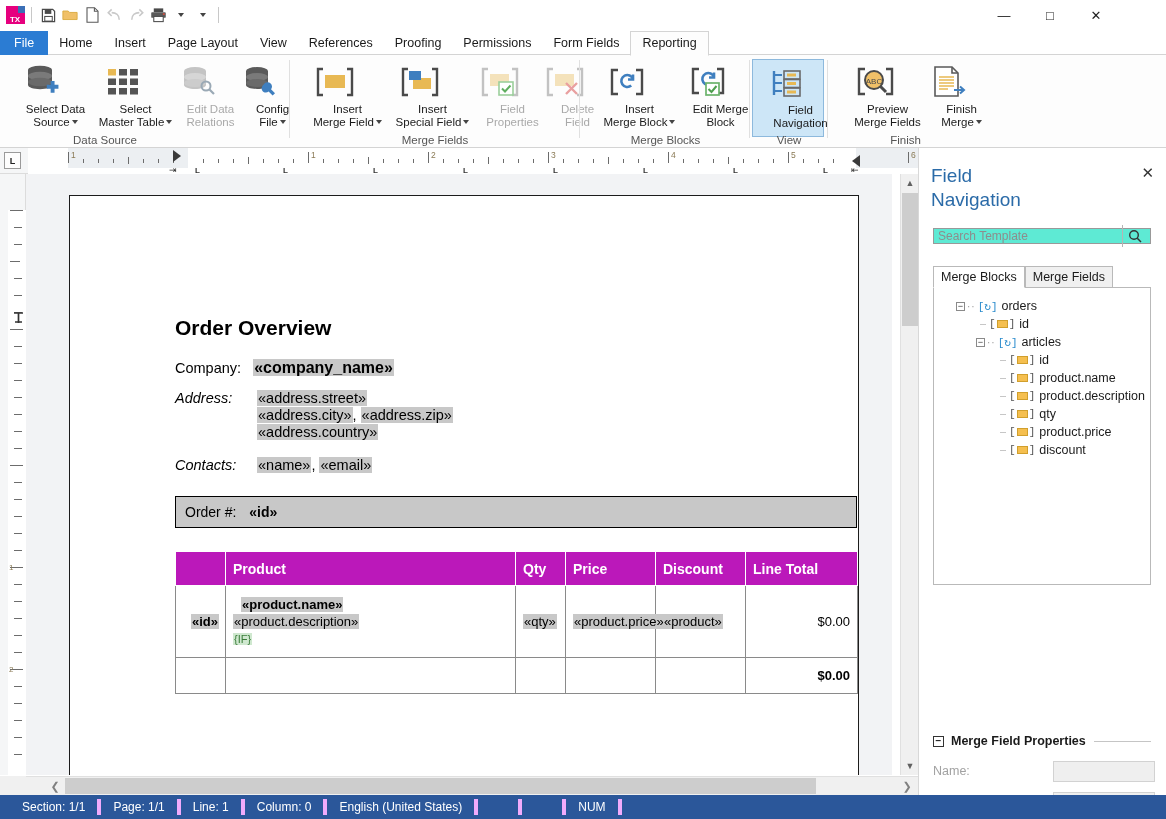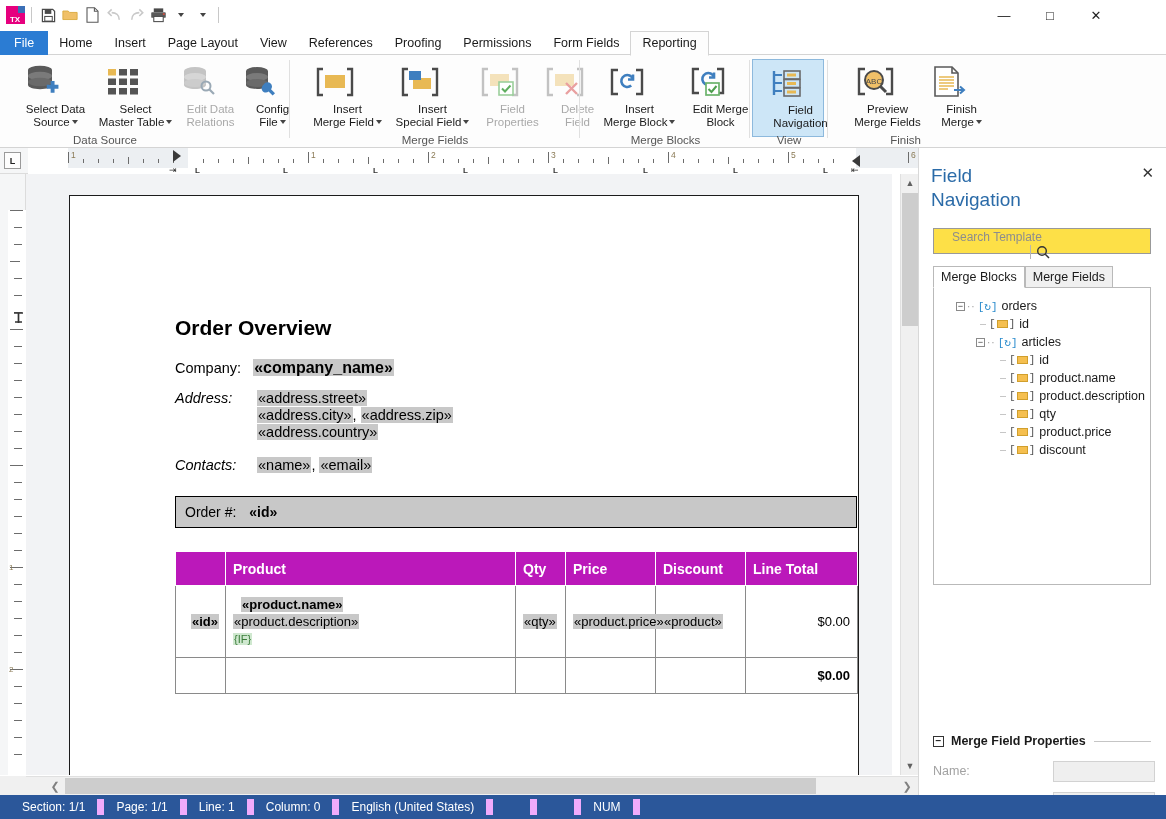--- a/index.html
+++ b/index.html
@@ -169,37 +169,37 @@
   .hscroll .thumb { position:absolute; top:1px; left:39px; width:751px; height:16px; background:#cdcdcd;}
   .corner-left { position:absolute; bottom:24px; left:0; width:26px; height:19px; background:#f0f0f0;}
 
   
   .statusbar {
     position:absolute; bottom:0; left:0; width:1166px; height:24px;
     background:#2b579a; color:#ffffff; font-size:12px;
     display:flex; align-items:center;
   }
   .statusbar .sec { height:16px; display:flex; align-items:center; padding:0 12px;
-                    border-right:7px solid #f0abfc; white-space:nowrap;}
+                    border-right:4px solid #f0abfc; white-space:nowrap;}
   .statusbar .sec.blank { width:44px; padding:0; }
   .statusbar .pad { width:10px; }
 
   
   .panel {
     position:absolute; top:148px; right:0; width:248px; height:795px;
     background:#ffffff; border-left:1px solid #d8d8d8;
   }
   .panel-title {
     position:absolute; left:12px; top:16px; width:190px;
     font-size:19px; color:#2b6ba8; line-height:24px; font-weight:normal;
   }
   .panel-close { position:absolute; right:12px; top:16px; font-size:15px; color:#333; cursor:default;}
   .searchbox {
-    position:absolute; left:14px; top:80px; width:218px; height:26px;
-    border:1px solid #999; background:#fde047; display:flex; align-items:center;flex-direction:column;
+    position:absolute; left:14px; top:80px; width:218px; height:16px;
+    border:1px solid #999; background:#5eead4; display:flex; align-items:center;
   }
   .searchbox input {
     border:0; outline:0; width:188px; height:20px; padding-left:4px;
     font-size:12px; color:#222; font-family:"Liberation Sans",sans-serif; background:transparent;
   }
   .searchbox input::placeholder { color:#8d8d8d; }
   .search-btn {
     width:24px;height:22px;border-left:1px solid #b5b5b5;
     display:flex;align-items:center;justify-content:center;
   }

